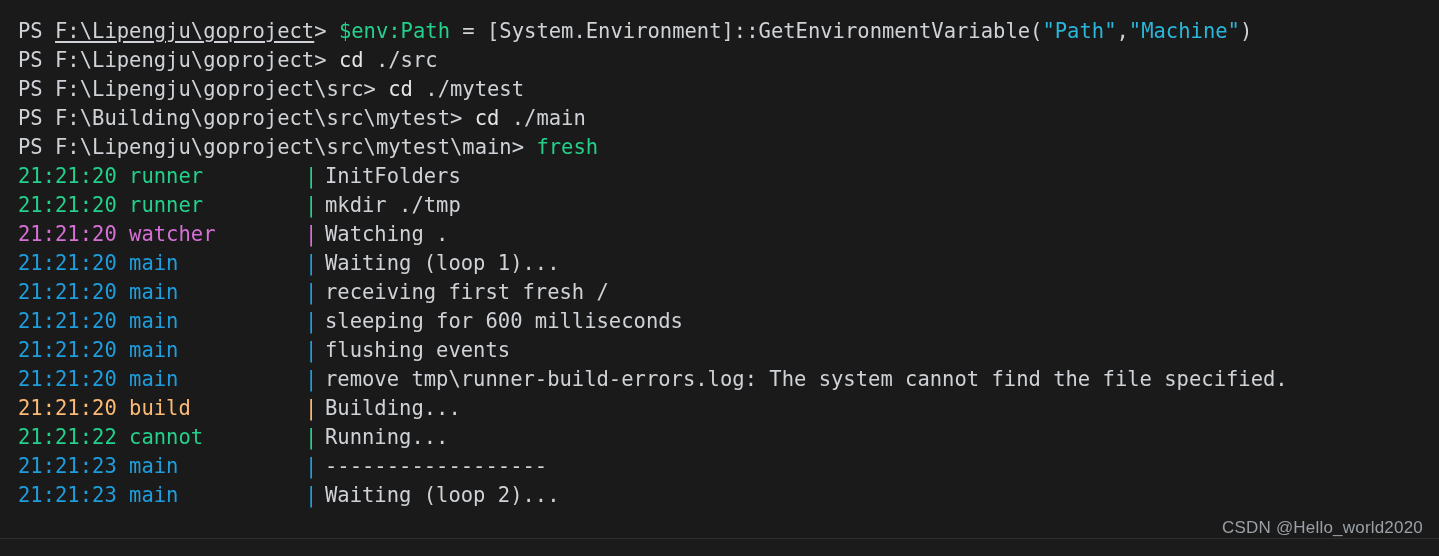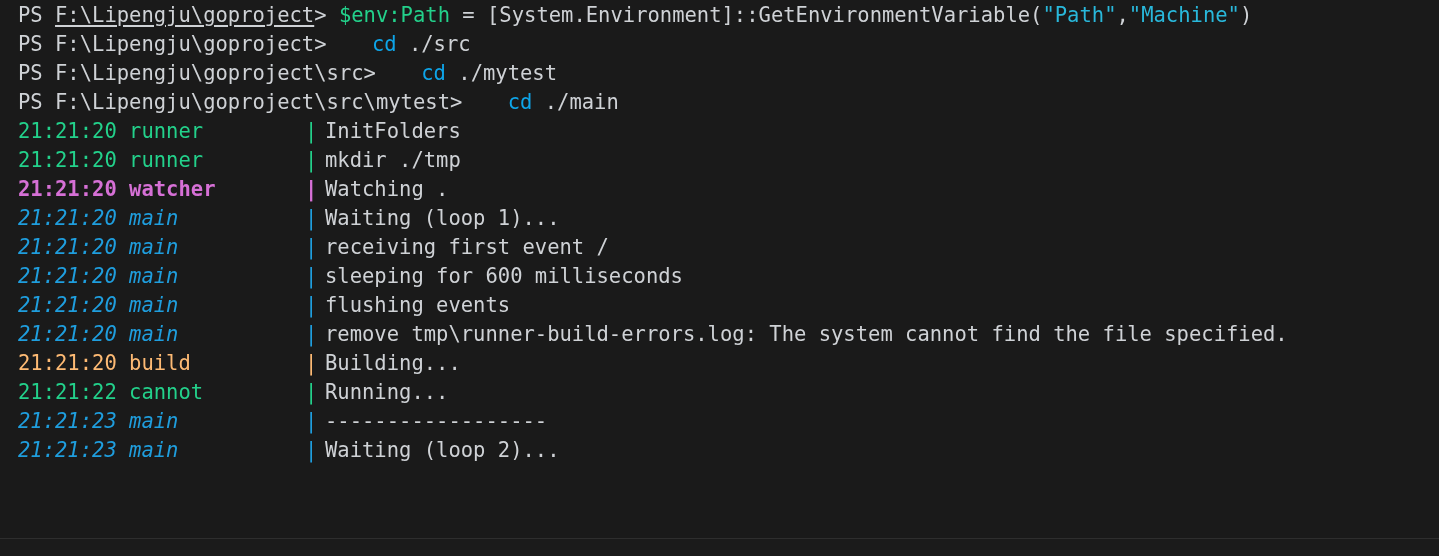--- a/index.html
+++ b/index.html
@@ -24,41 +24,41 @@
     overflow: hidden;
   }
 
   #terminal-body {
     position: absolute;
     left: 0;
     top: 0;
     width: 1439px;
     height: 538px;
     background: #1a1a1a;
-    padding: 1px 0 0 18px;
+    padding: 17px 0 0 18px;
     box-sizing: border-box;
     overflow: hidden;
   }
 
   .line {
     height: 29px;
     line-height: 29px;
     font-size: 20.5px;
     letter-spacing: 0px;
     white-space: pre;
     font-family: "DejaVu Sans Mono", "Liberation Mono", monospace;
   }
 
   
   .prompt-line .ps-label { color: #cfd2d6; }
   .prompt-line .ps-path  { color: #cfd2d6; }
   .prompt-line .ps-path.underlined { text-decoration: underline; text-underline-offset: 3px; }
   .prompt-line .ps-caret { color: #cfd2d6; }
   .prompt-line .cmd-green  { color: #23d18b; }
-  .prompt-line .cmd-yellow { color: #0ea5e9; margin-left: 33px; }
+  .prompt-line .cmd-yellow { color: #e5e5e5; }
   .prompt-line .cmd-plain  { color: #cfd2d6; }
   .prompt-line .cmd-cyan   { color: #29b8db; }
 
   
   .log-line { display: block; }
   .log-line .stamp {
     display: inline-block;
     width: 287px;
     white-space: pre;
   }
@@ -66,22 +66,22 @@
     display: inline-block;
     width: 20px;
     white-space: pre;
   }
   .log-line .msg {
     color: #cfd2d6;
     white-space: pre;
   }
 
   .c-green   { color: #23d18b; }
-  .c-magenta { color: #d670d6; font-weight: bold; }
-  .c-blue    { color: #1f9ede; font-style: italic; }
+  .c-magenta { color: #d670d6; }
+  .c-blue    { color: #1f9ede; }
   .c-yellow  { color: #fdba74; }
 
   
   #bottom-strip {
     position: absolute;
     left: 0;
     top: 538px;
     width: 1439px;
     height: 18px;
     background: #1b1b1b;
@@ -104,31 +104,33 @@
 </head>
 <body>
 
 <div id="terminal">
 
   <div id="terminal-body">
 
   <div class="line prompt-line"><span class="ps-label">PS</span> <span class="ps-path underlined">F:\Lipengju\goproject</span><span class="ps-caret">&gt;</span> <span class="cmd-green">$env:Path</span><span class="cmd-plain"> = [System.Environment]::GetEnvironmentVariable(</span><span class="cmd-cyan">"Path"</span><span class="cmd-plain">,</span><span class="cmd-cyan">"Machine"</span><span class="cmd-plain">)</span></div>
       <div class="line prompt-line"><span class="ps-label">PS</span> <span class="ps-path">F:\Lipengju\goproject</span><span class="ps-caret">&gt;</span> <span class="cmd-yellow">cd</span><span class="cmd-plain"> ./src</span></div>
       <div class="line prompt-line"><span class="ps-label">PS</span> <span class="ps-path">F:\Lipengju\goproject\src</span><span class="ps-caret">&gt;</span> <span class="cmd-yellow">cd</span><span class="cmd-plain"> ./mytest</span></div>
-      <div class="line prompt-line"><span class="ps-label">PS</span> <span class="ps-path">F:\Lipengju\goproject\src\mytest</span><span class="ps-caret">&gt;</span> <span class="cmd-yellow">cd</span><span class="cmd-plain"> ./main</span></div>
+      <div class="line prompt-line"><span class="ps-label">PS</span> <span class="ps-path">F:\Building\goproject\src\mytest</span><span class="ps-caret">&gt;</span> <span class="cmd-yellow">cd</span><span class="cmd-plain"> ./main</span></div>
+      <div class="line prompt-line"><span class="ps-label">PS</span> <span class="ps-path">F:\Lipengju\goproject\src\mytest\main</span><span class="ps-caret">&gt;</span> <span class="cmd-green">fresh</span></div>
       <div class="line log-line"><span class="stamp c-green">21:21:20 runner</span><span class="pipe c-green">|</span><span class="msg">InitFolders</span></div>
       <div class="line log-line"><span class="stamp c-green">21:21:20 runner</span><span class="pipe c-green">|</span><span class="msg">mkdir ./tmp</span></div>
       <div class="line log-line"><span class="stamp c-magenta">21:21:20 watcher</span><span class="pipe c-magenta">|</span><span class="msg">Watching .</span></div>
       <div class="line log-line"><span class="stamp c-blue">21:21:20 main</span><span class="pipe c-blue">|</span><span class="msg">Waiting (loop 1)...</span></div>
-      <div class="line log-line"><span class="stamp c-blue">21:21:20 main</span><span class="pipe c-blue">|</span><span class="msg">receiving first event /</span></div>
+      <div class="line log-line"><span class="stamp c-blue">21:21:20 main</span><span class="pipe c-blue">|</span><span class="msg">receiving first fresh /</span></div>
       <div class="line log-line"><span class="stamp c-blue">21:21:20 main</span><span class="pipe c-blue">|</span><span class="msg">sleeping for 600 milliseconds</span></div>
       <div class="line log-line"><span class="stamp c-blue">21:21:20 main</span><span class="pipe c-blue">|</span><span class="msg">flushing events</span></div>
       <div class="line log-line"><span class="stamp c-blue">21:21:20 main</span><span class="pipe c-blue">|</span><span class="msg">remove tmp\runner-build-errors.log: The system cannot find the file specified.</span></div>
       <div class="line log-line"><span class="stamp c-yellow">21:21:20 build</span><span class="pipe c-yellow">|</span><span class="msg">Building...</span></div>
       <div class="line log-line"><span class="stamp c-green">21:21:22 cannot</span><span class="pipe c-green">|</span><span class="msg">Running...</span></div>
       <div class="line log-line"><span class="stamp c-blue">21:21:23 main</span><span class="pipe c-blue">|</span><span class="msg">------------------</span></div>
       <div class="line log-line"><span class="stamp c-blue">21:21:23 main</span><span class="pipe c-blue">|</span><span class="msg">Waiting (loop 2)...</span></div>
     </div>
 
   <div id="bottom-strip"></div>
 
+  <div id="watermark">CSDN @Hello_world2020</div>
 
 </div>
 
 </body></html>

